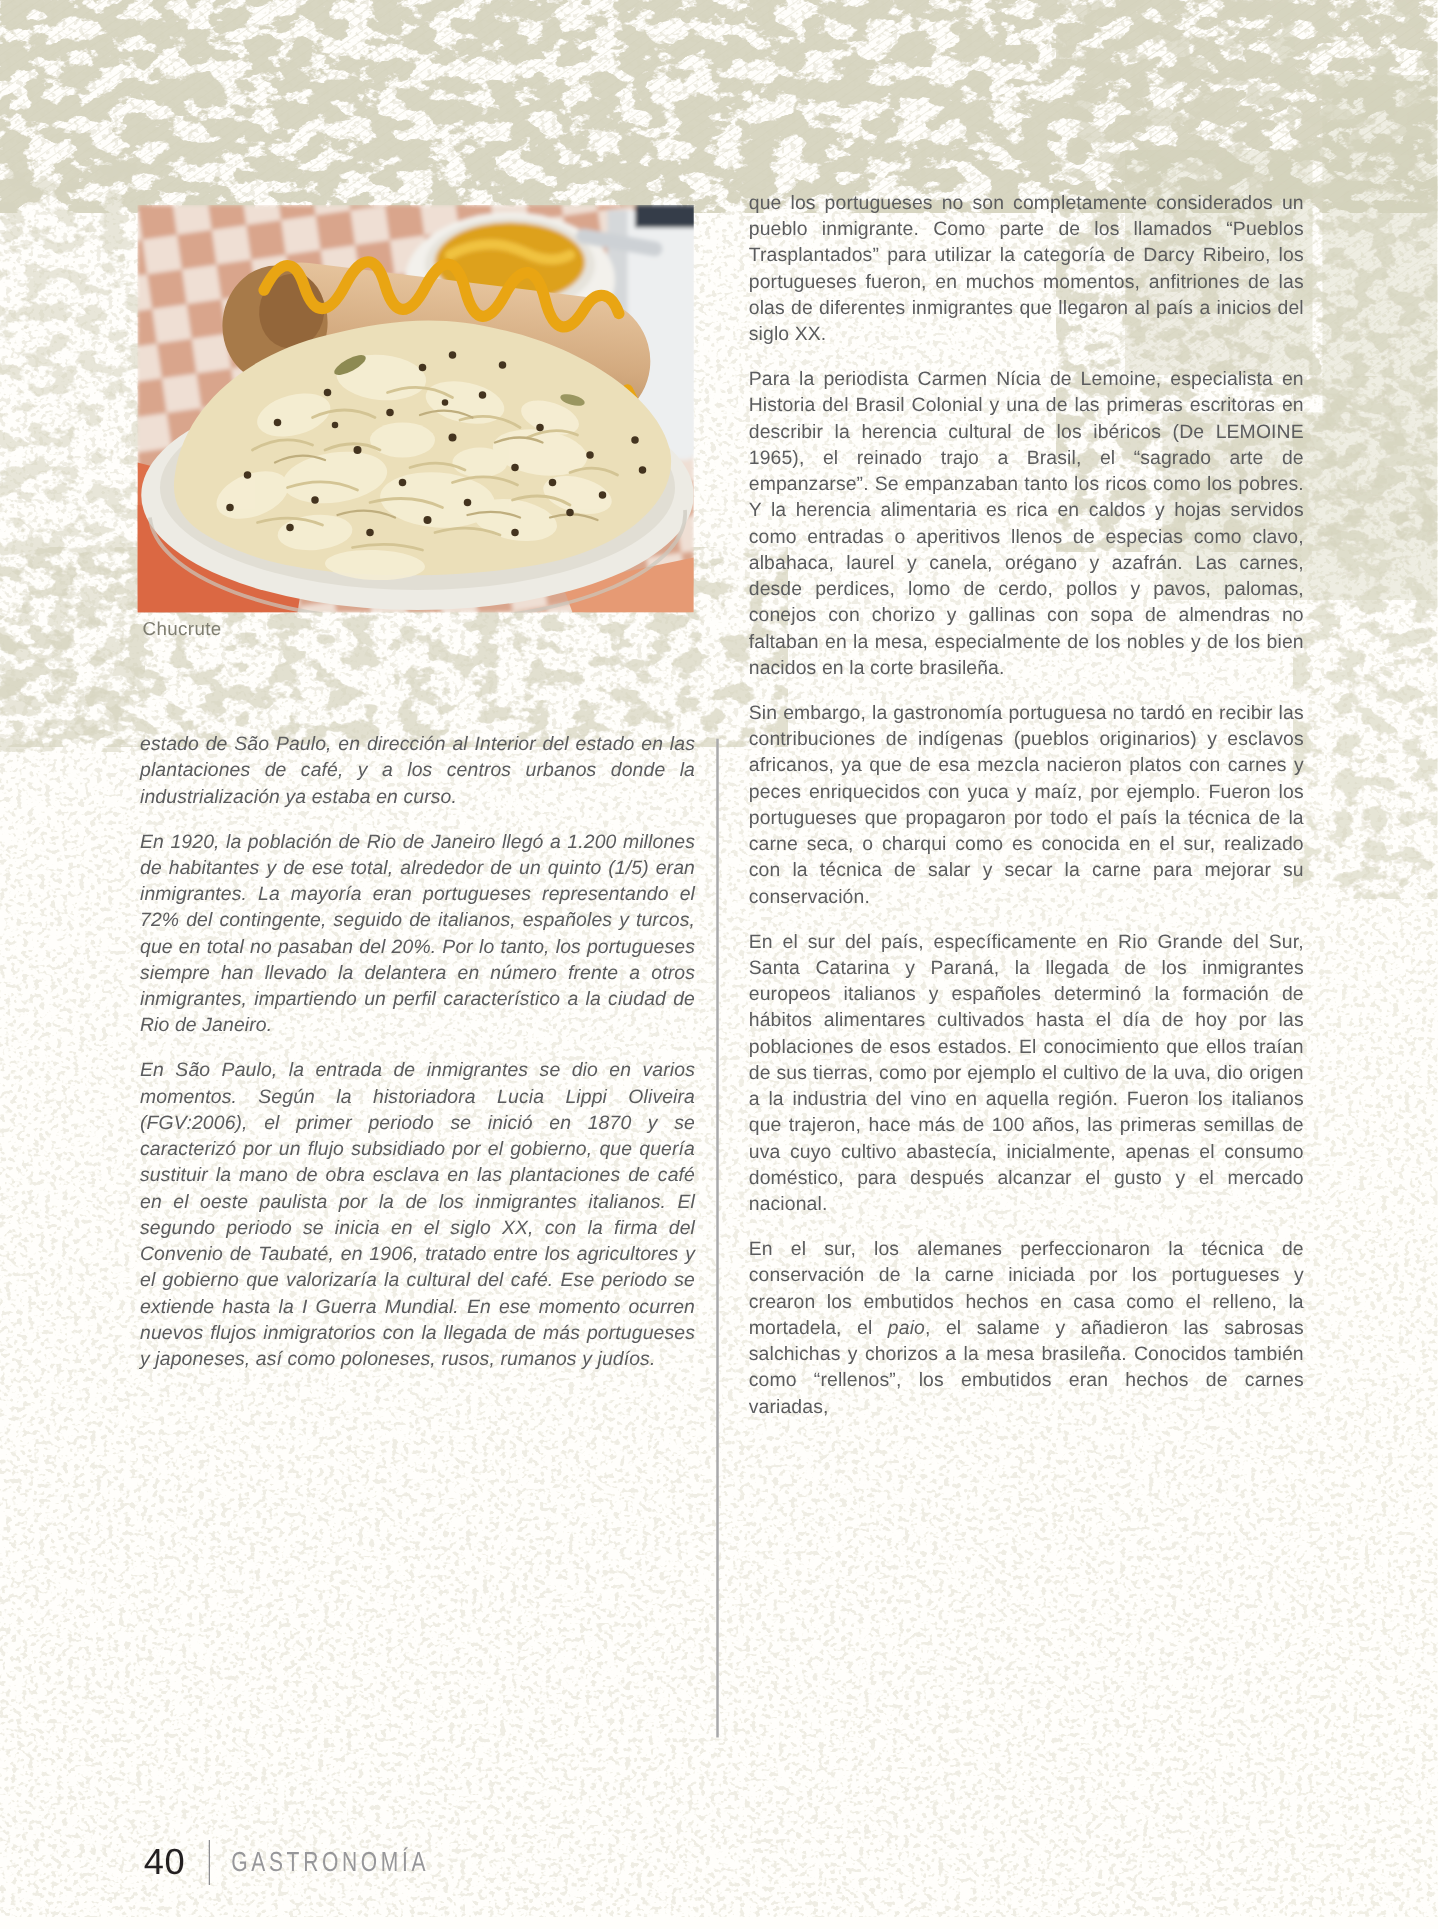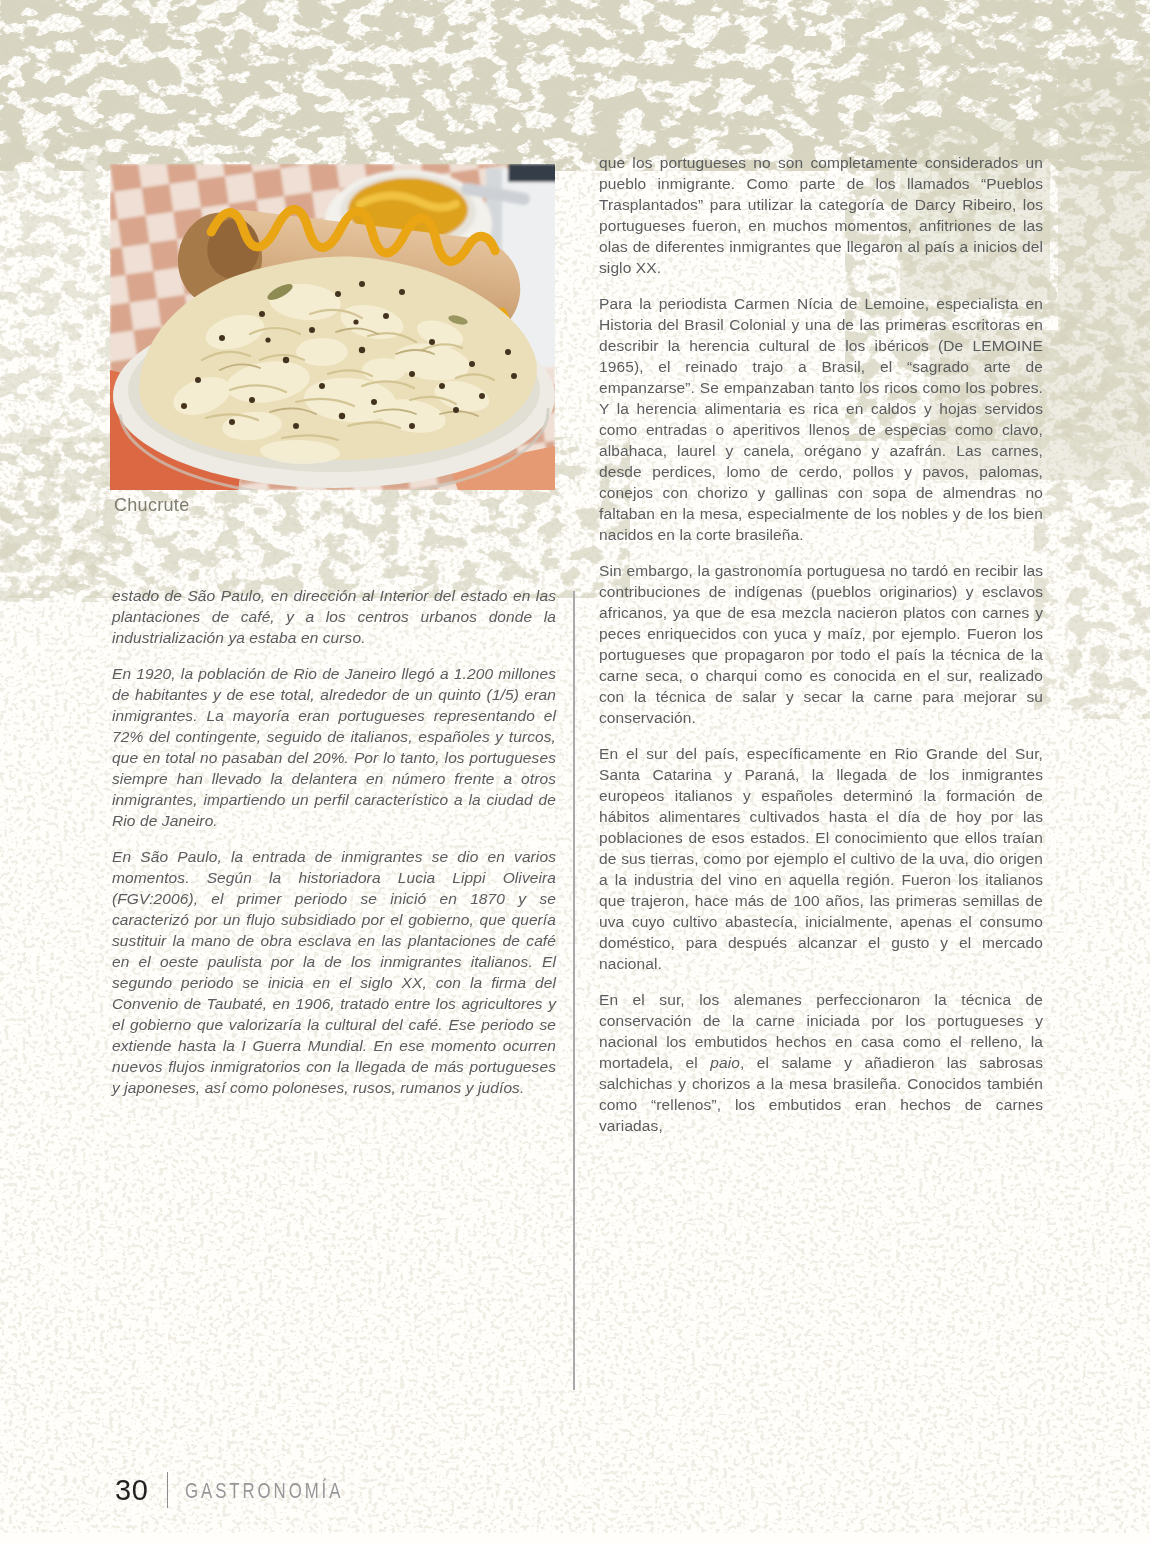--- a/index.html
+++ b/index.html
@@ -6,21 +6,21 @@
   body{
     width:1150px;height:1543px;position:relative;overflow:hidden;
     background:#fffefb;
     font-family:"Liberation Sans", sans-serif;
   }
   .texture{position:absolute;left:0;top:0;z-index:0;pointer-events:none;}
   .content{position:absolute;left:0;top:0;width:1150px;height:1543px;z-index:1;}
   .photo{position:absolute;left:110px;top:164px;width:445px;height:326px;display:block;}
   .caption{
     position:absolute;left:114px;top:495px;
-    font-size:18px;color:#7e7d70;letter-spacing:0.3px;
+    font-size:15px;color:#7e7d70;letter-spacing:0.3px;
   }
   .col{
     position:absolute;width:444px;
     color:#5b5c5e;font-size:15.5px;line-height:21px;
     text-align:justify;letter-spacing:0.1px;
   }
   .col p{margin:0 0 15px 0;}
   .col p:last-child{margin-bottom:0;}
   .col em{font-style:italic;}
   .col-left{left:112px;top:585px;font-style:italic;}
@@ -220,22 +220,22 @@
     <p>En São Paulo, la entrada de inmigrantes se dio en varios momentos. Según la historiadora Lucia Lippi Oliveira (FGV:2006),  el primer periodo se inició en 1870 y se caracterizó por un flujo subsidiado por el gobierno, que quería sustituir la mano de obra esclava en las plantaciones de café en el oeste paulista por la de los inmigrantes italianos. El segundo periodo se inicia en el siglo XX, con la firma del Convenio de Taubaté, en 1906, tratado entre los agricultores y el gobierno que valorizaría la cultural del café. Ese periodo se extiende hasta la I Guerra Mundial. En ese momento ocurren nuevos flujos inmigratorios con la llegada de más portugueses y japoneses, así como poloneses, rusos, rumanos y judíos.</p>
   </div>
 
   <div class="divider"></div>
 
   <div class="col col-right">
     <p>que los portugueses no son completamente considerados un pueblo inmigrante. Como parte de los llamados “Pueblos Trasplantados” para utilizar la categoría de Darcy Ribeiro, los portugueses fueron, en muchos momentos, anfitriones de las olas de diferentes inmigrantes que llegaron al país a inicios del siglo XX.</p>
     <p>Para la periodista Carmen Nícia de Lemoine, especialista en Historia del Brasil Colonial y una de las primeras escritoras en describir la herencia cultural de los ibéricos (De LEMOINE 1965), el reinado trajo a Brasil, el “sagrado arte de empanzarse”. Se empanzaban tanto los ricos como los pobres. Y la herencia alimentaria es rica en caldos y hojas servidos como entradas o aperitivos llenos de especias como clavo, albahaca, laurel y canela, orégano y azafrán. Las carnes, desde perdices, lomo de cerdo, pollos y pavos, palomas, conejos con chorizo y gallinas con sopa de almendras no faltaban en la mesa, especialmente de los nobles y de los bien nacidos en la corte brasileña.</p>
     <p>Sin embargo, la gastronomía portuguesa no tardó en recibir las contribuciones de indígenas (pueblos originarios) y esclavos africanos, ya que de esa mezcla nacieron platos con carnes y peces enriquecidos con yuca y maíz, por ejemplo. Fueron los portugueses que propagaron por todo el país la técnica de la carne seca, o charqui como es conocida en el sur, realizado con la técnica de salar y secar la carne para mejorar su conservación.</p>
     <p>En el sur del país, específicamente en Rio Grande del Sur, Santa Catarina y Paraná, la llegada de los inmigrantes europeos italianos y españoles determinó la formación de hábitos alimentares cultivados hasta el día de hoy por las poblaciones de esos estados. El conocimiento que ellos traían de sus tierras, como por ejemplo el cultivo de la uva, dio origen a la industria del vino en aquella región. Fueron los italianos que trajeron, hace más de 100 años, las primeras semillas de uva cuyo cultivo abastecía, inicialmente, apenas el consumo doméstico, para después alcanzar el gusto y el mercado nacional.</p>
-    <p><span>En el sur, los alemanes perfeccionaron la técnica de conservación de la carne iniciada por los portugueses y nacional los embutidos hechos en casa como el relleno, la mortadela, el </span><em>paio</em><span>, el salame y añadieron las sabrosas salchichas y chorizos a la mesa brasileña. Conocidos también como “rellenos”, los embutidos eran hechos de carnes variadas,</span></p>
+    <p><span>En el sur, los alemanes perfeccionaron la técnica de conservación de la carne iniciada por los portugueses y crearon los embutidos hechos en casa como el relleno, la mortadela, el </span><em>paio</em><span>, el salame y añadieron las sabrosas salchichas y chorizos a la mesa brasileña. Conocidos también como “rellenos”, los embutidos eran hechos de carnes variadas,</span></p>
   </div>
 
   <div class="footer">
-    <span class="page-num">30</span>
+    <span class="page-num">40</span>
     <span class="footer-bar"></span>
     <span class="section">GASTRONOMÍA</span>
   </div>
 
 </div>
 
 </body></html>

